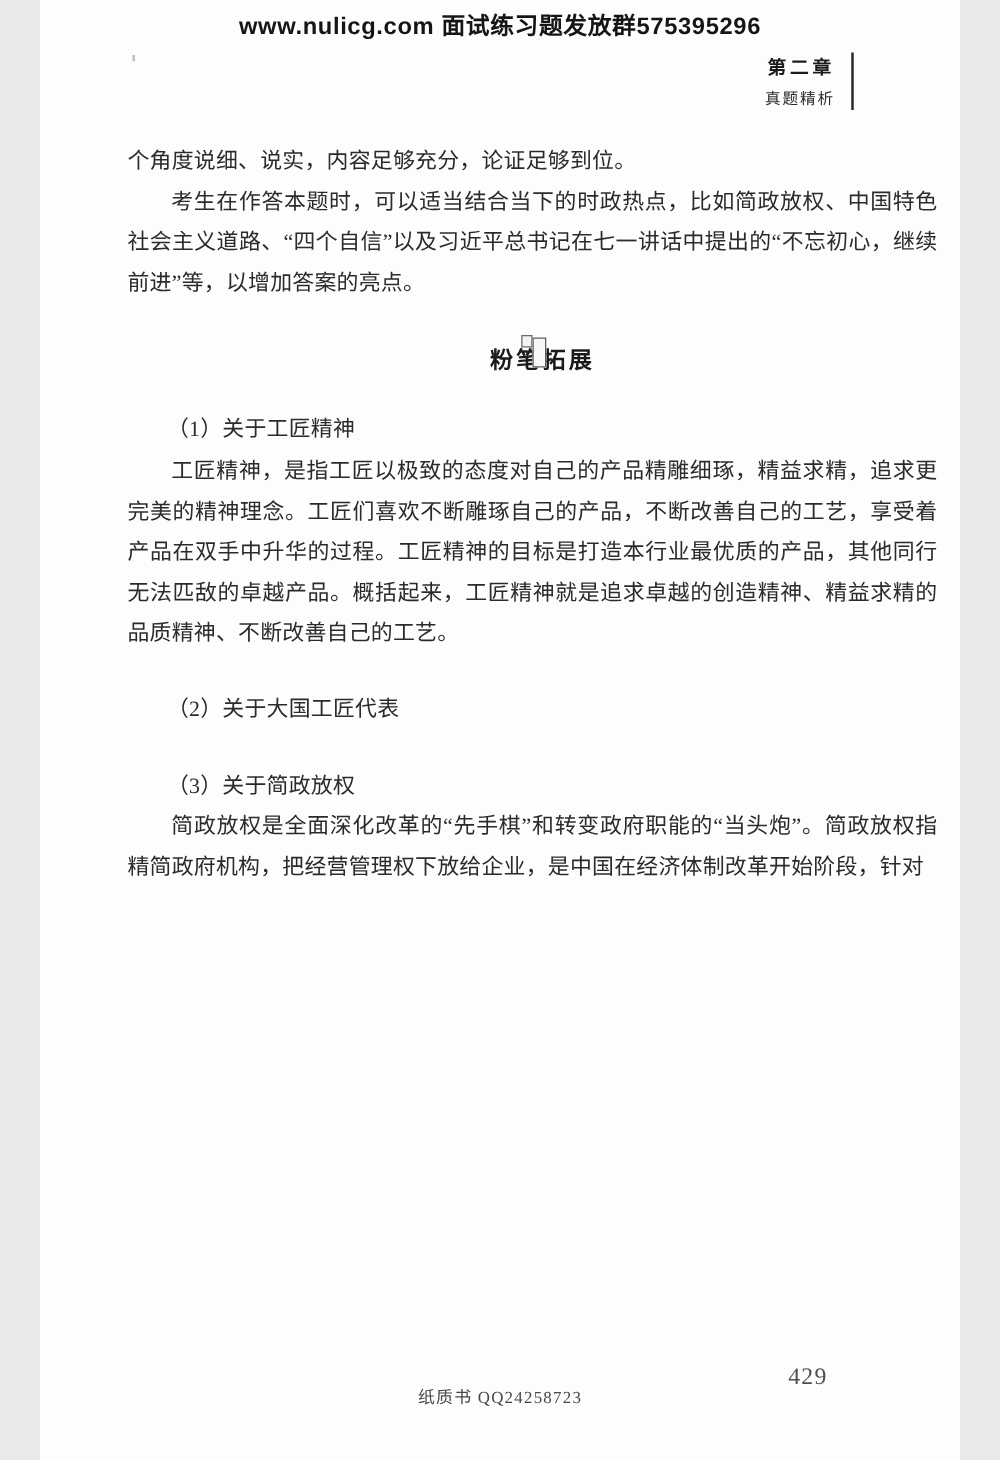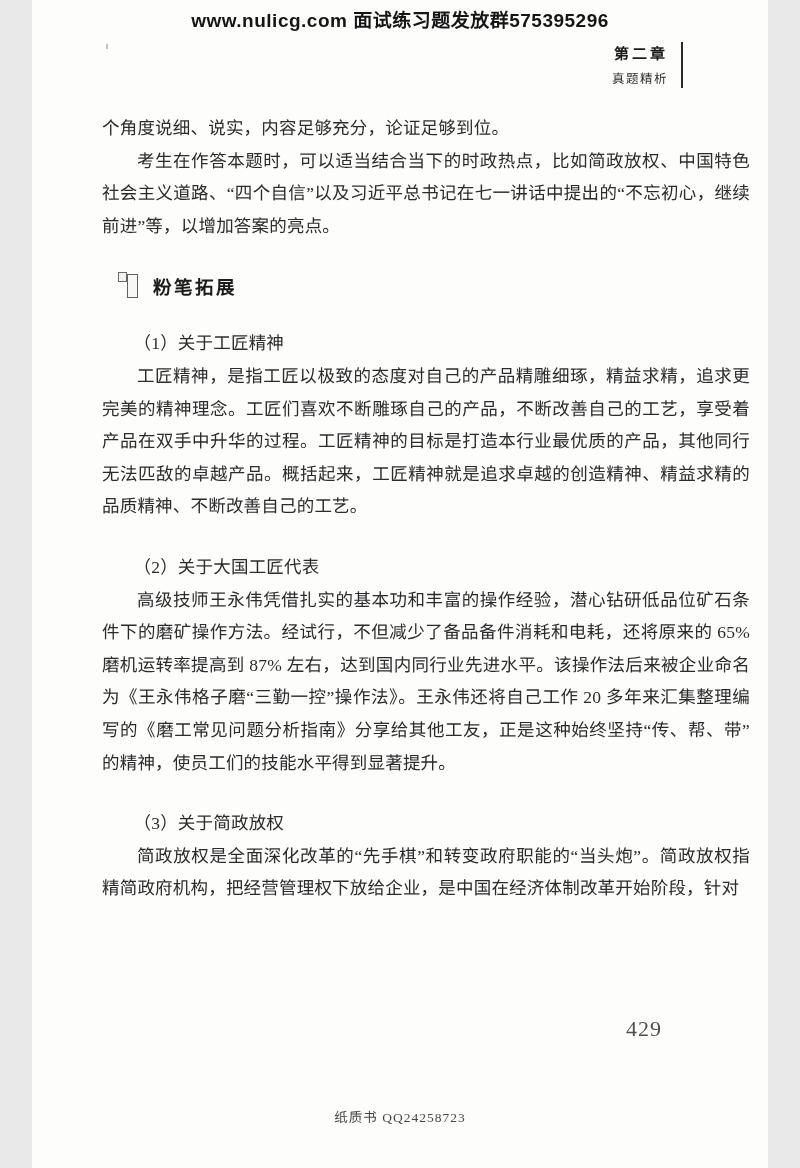--- a/index.html
+++ b/index.html
@@ -67,23 +67,24 @@
     text-align: justify;
     letter-spacing: 0.2px;
   }
   .content p.indent { text-indent: 2em; }
   .content p.noindent { text-indent: 0; }
   .content p.subhead { text-indent: 1.8em; margin-top: 28px; }
 
   
   .section-header {
     display: flex;
-    align-items: flex-end;
+    align-items: center;
     margin: 25px 0 10px 16px;
     height: 32px;
+    flex-direction: column;
   }
   .fenbi-icon {
     position: relative;
     display: inline-block;
     width: 22px;
     height: 28px;
     margin-right: 13px;
   }
   .fenbi-icon .b1 {
     position: absolute;
@@ -103,23 +104,23 @@
     font-family: "Liberation Sans", "DejaVu Sans", sans-serif;
     font-weight: bold;
     font-size: 18.5px;
     letter-spacing: 2.5px;
     color: #1b1b1b;
   }
 
   
   .page-number {
     position: absolute;
-    top: 1016px;
+    top: 1091px;
     right: 106px;
-    font-size: 22px;
+    font-size: 19px;
     letter-spacing: 1px;
     color: #4f4f4f;
   }
   .bottom-watermark {
     position: absolute;
     top: 1106px;
     left: 0;
     width: 100%;
     text-align: center;
     font-size: 13.5px;
@@ -166,21 +167,20 @@
       <span class="section-title">粉笔拓展</span>
     </div>
 
     <p class="subhead">（1）关于工匠精神</p>
 
     <p class="indent">工匠精神，是指工匠以极致的态度对自己的产品精雕细琢，精益求精，追求更完美的精神理念。工匠们喜欢不断雕琢自己的产品，不断改善自己的工艺，享受着产品在双手中升华的过程。工匠精神的目标是打造本行业最优质的产品，其他同行无法匹敌的卓越产品。概括起来，工匠精神就是追求卓越的创造精神、精益求精的品质精神、不断改善自己的工艺。</p>
 
     <p class="subhead">（2）关于大国工匠代表</p>
 
 
-    <p class="indent">高级技师王永伟凭借扎实的基本功和丰富的操作经验，潜心钻研低品位矿石条件下的磨矿操作方法。经试行，不但减少了备品备件消耗和电耗，还将原来的 65% 磨机运转率提高到 87% 左右，达到国内同行业先进水平。该操作法后来被企业命名为《王永伟格子磨“三勤一控”操作法》。王永伟还将自己工作 20 多年来汇集整理编写的《磨工常见问题分析指南》分享给其他工友，正是这种始终坚持“传、帮、带”的精神，使员工们的技能水平得到显著提升。</p>
 
     <p class="subhead">（3）关于简政放权</p>
 
     <p class="indent">简政放权是全面深化改革的“先手棋”和转变政府职能的“当头炮”。简政放权指精简政府机构，把经营管理权下放给企业，是中国在经济体制改革开始阶段，针对</p>
 
   </div>
 
   <div class="page-number">429</div>
 
   <div class="bottom-watermark">纸质书 QQ24258723</div>

